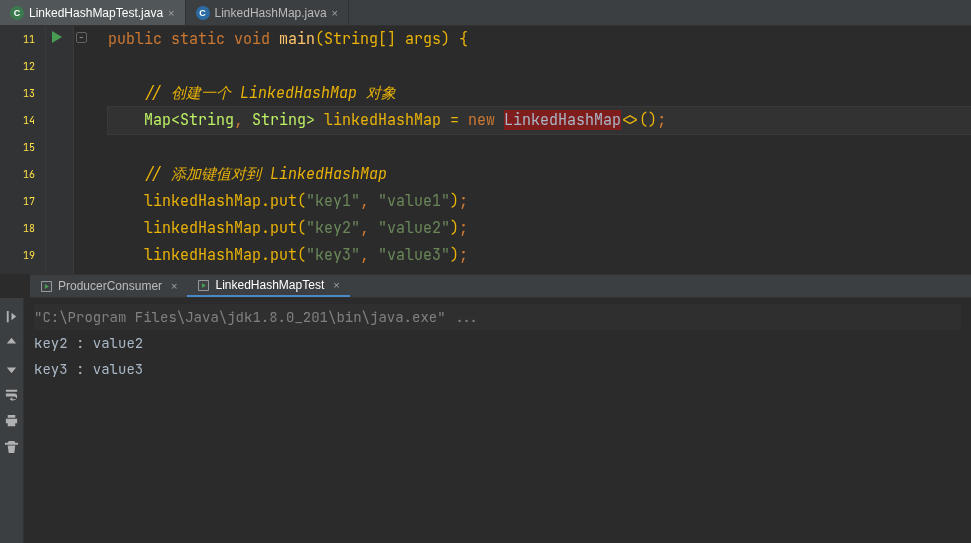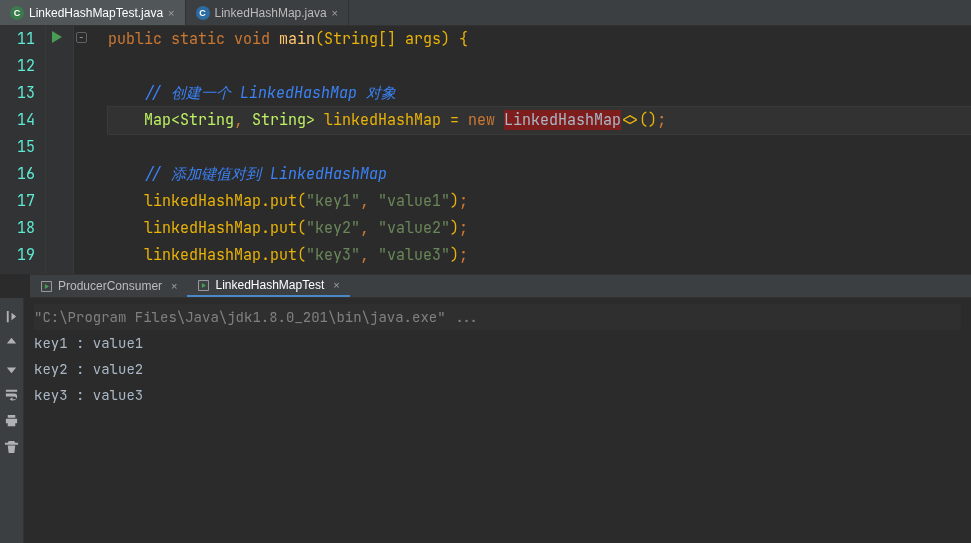--- a/index.html
+++ b/index.html
@@ -51,22 +51,22 @@
     background: #2b2b2b;
     font-family: "JetBrains Mono", "Consolas", monospace;
     font-size: 15px;
     line-height: 27px;
     overflow: hidden;
   }
   .gutter {
     width: 46px;
     background: #313335;
     text-align: right;
-    color: #5eead4;
-    font-size: 15px;
+    color: #fde047;
+    font-size: 10px;
     padding-right: 10px;
     user-select: none;
     border-right: 1px solid #3a3a3a;
   }
   .run-col {
     width: 28px;
     background: #313335;
     border-right: 1px solid #3a3a3a;
     position: relative;
   }
@@ -97,21 +97,21 @@
   .code {
     flex: 1;
     padding-left: 12px;
     white-space: pre;
   }
   .code .line { height: 27px; }
   .code .cursor-line { background: #323232; outline: 1px solid #3a3a3a; }
 
   .kw  { color: #cc7832; }
   .str { color: #6a8759; }
-  .com { color: #3b82f6; font-style: italic; }
+  .com { color: #eab308; font-style: italic; }
   .fn  { color: #ffc66d; }
   .pun { color: #cc7832; }
   .id  { color: #eab308; }
   .cls { color: #bef264; }
   .hl-type { background: #7f1d1d; }
 
   
   .panel-tabs {
     height: 24px;
     background: #3c3f41;
@@ -248,14 +248,14 @@
       <svg viewBox="0 0 16 16">
           <path d="M4 2h8v3H4zm-2 4h12v5h-2v3H4v-3H2zm4 5h4v2H6z"></path>
         </svg>
     </div>
     <div class="tool-ico">
       <svg viewBox="0 0 16 16">
           <path d="M5 2h6l1 2h3v2H1V4h3zm-1 5h8l-1 8H5z"></path>
         </svg>
     </div>
   </div>
-  <div class="console" id="console"><div class="cmd">"C:\Program Files\Java\jdk1.8.0_201\bin\java.exe" ...</div><div>key1 : value1</div><div>key2 : value2</div><div>key3 : value3</div><div>&nbsp;</div></div>
+  <div class="console" id="console"><div class="cmd">"C:\Program Files\Java\jdk1.8.0_201\bin\java.exe" ...</div><div>key2 : value2</div><div>key3 : value3</div><div>&nbsp;</div></div>
 </div>
 
 </body></html>

